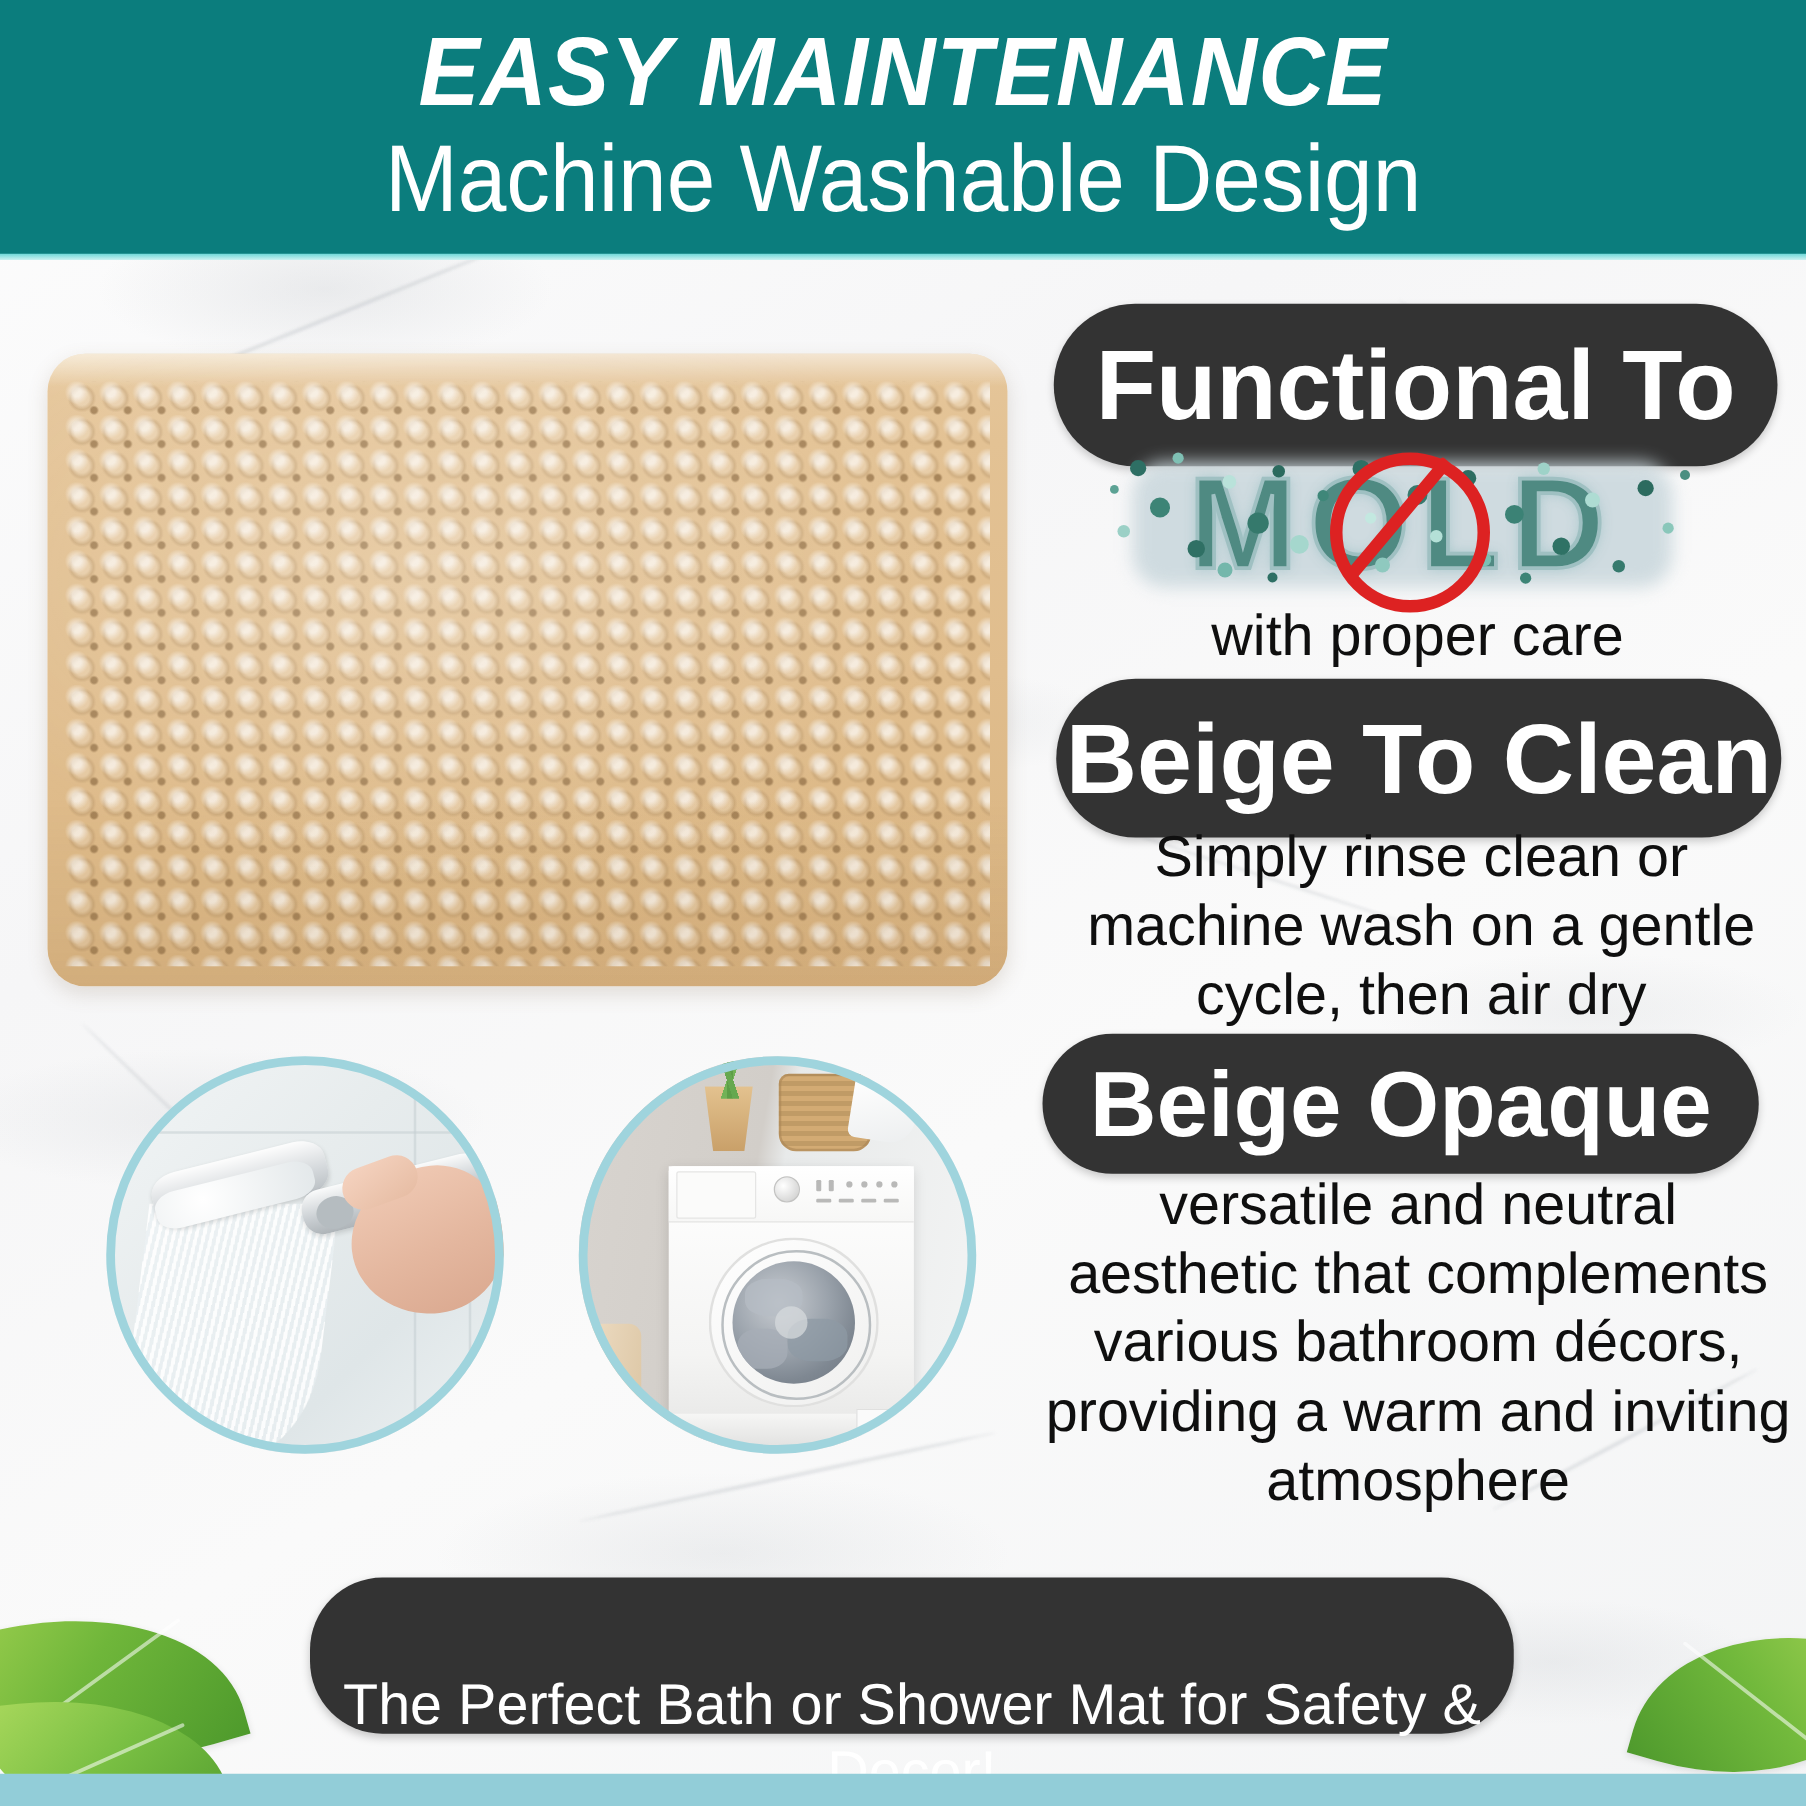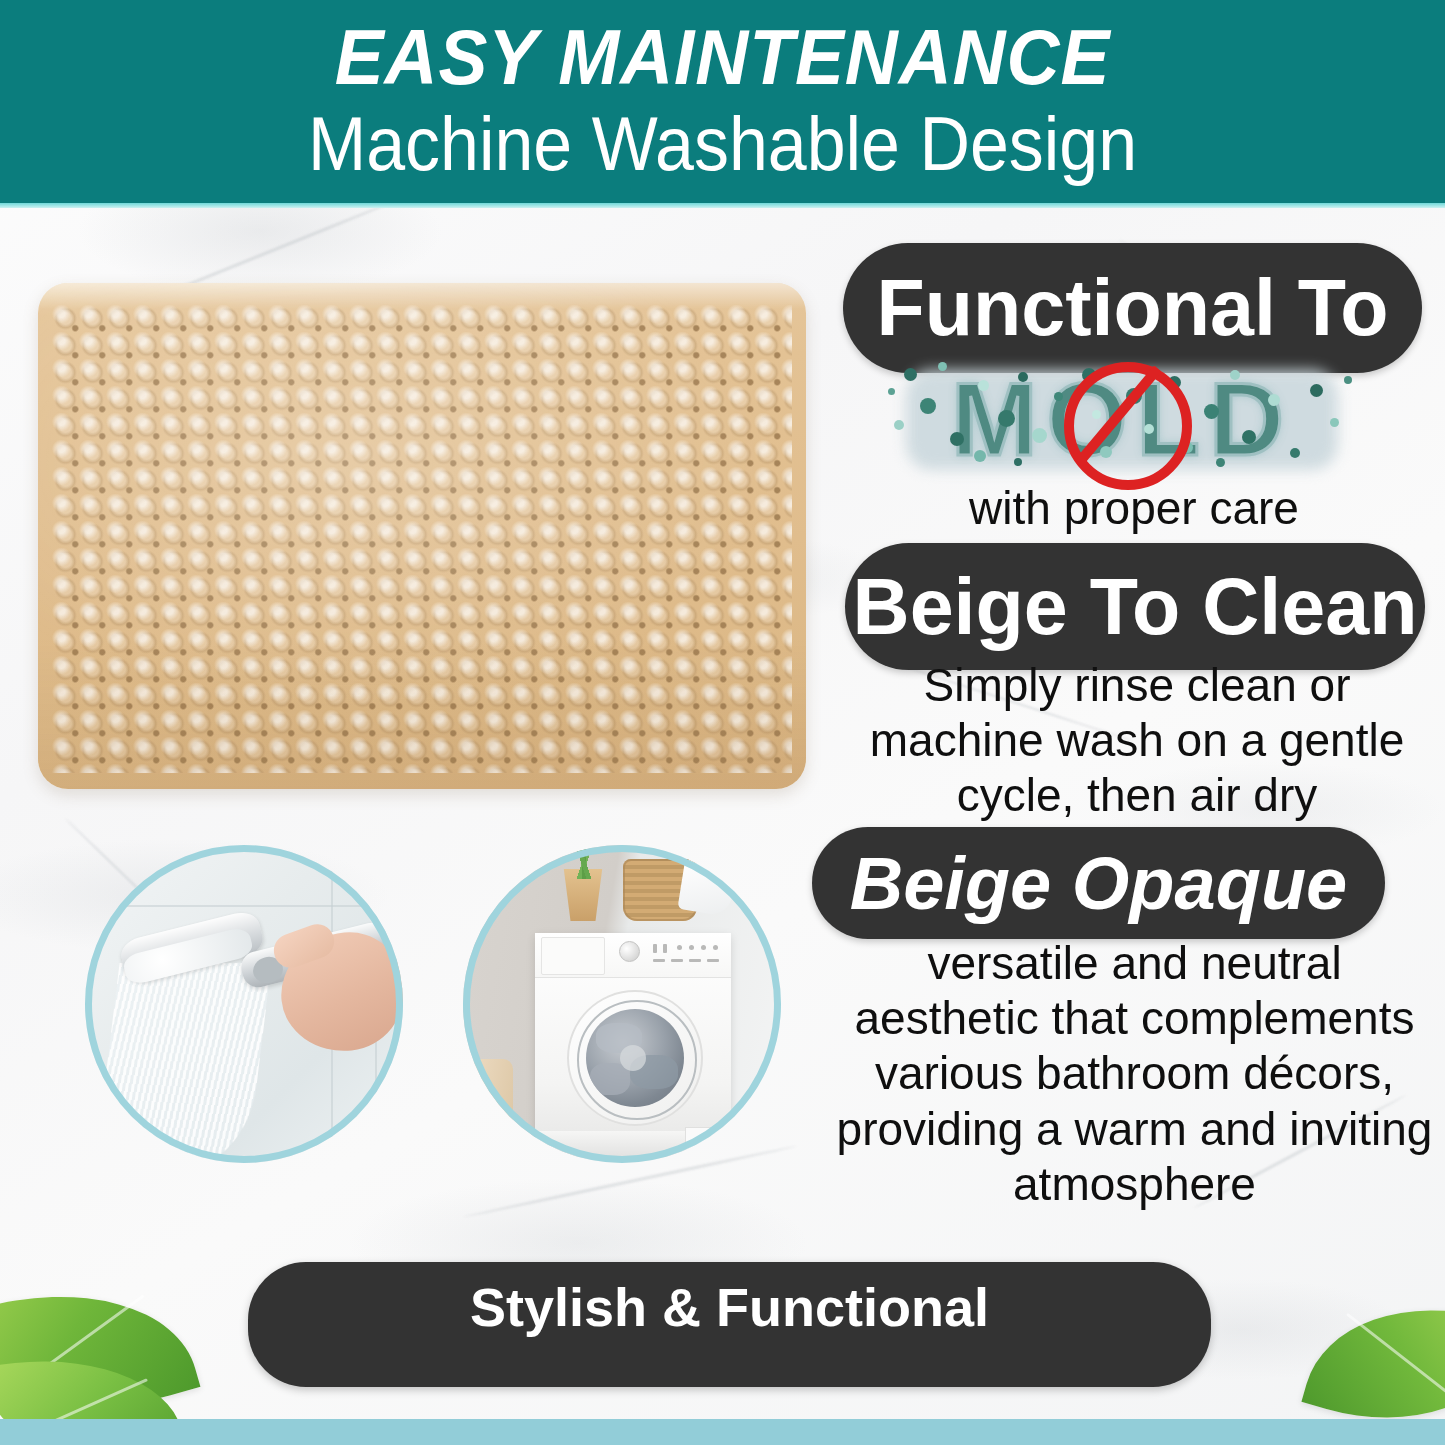--- a/index.html
+++ b/index.html
@@ -210,21 +210,21 @@
   .pill{
     position:absolute;background:#333333;border-radius:999px;
     display:flex;align-items:center;justify-content:center;
     color:#ffffff;font-weight:bold;
     font-family:"Liberation Sans Narrow","Liberation Sans",sans-serif;
     box-shadow:0 3px 7px rgba(0,0,0,.20);
     text-align:center;
   }
   .pill-1{left:843px;top:243px;width:579px;height:130px;font-size:79px;}
   .pill-2{left:845px;top:543px;width:580px;height:127px;font-size:79px;}
-  .pill-3{left:812px;top:827px;width:573px;height:112px;font-size:74px;font-style:italic;}
+  .pill-3{left:834px;top:827px;width:573px;height:112px;font-size:74px;}
 
   .body-txt{
     position:absolute;text-align:center;color:#0f0f0f;
     font-family:"Liberation Sans Narrow","Liberation Sans",sans-serif;
     line-height:1.20;
   }
   .cap-mold{left:845px;top:481px;width:578px;font-size:46px;}
   .cap-clean{left:848px;top:658px;width:578px;font-size:46px;}
   .cap-beige{left:832px;top:936px;width:605px;font-size:46px;}
 
@@ -416,21 +416,21 @@
 
 <div class="body-txt cap-mold">with proper care</div>
 
 <div class="pill pill-2">Beige To Clean</div>
 <div class="body-txt cap-clean">Simply rinse clean or machine wash on a gentle cycle, then air dry</div>
 
 <div class="pill pill-3">Beige Opaque</div>
 <div class="body-txt cap-beige">versatile and neutral aesthetic that complements various bathroom décors, providing a warm and inviting atmosphere</div>
 
 <div class="banner">
-  <div class="banner-t1">Stylish &amp; Functional</div>
+  <div class="banner-t2">The Perfect Bath or Shower Mat for Safety &amp; Decor!</div>
 </div>
 
 <div class="leaf leaf-a">
   <div class="midrib" style="left:18px;top:62px;width:180px;height:3px;transform:rotate(-20deg);"></div>
 </div>
 <div class="leaf leaf-b">
   <div class="midrib" style="left:14px;top:52px;width:150px;height:3px;transform:rotate(-18deg);"></div>
 </div>
 <div class="leaf leaf-c">
   <div class="midrib" style="left:14px;top:62px;width:152px;height:3px;transform:rotate(22deg);"></div>

